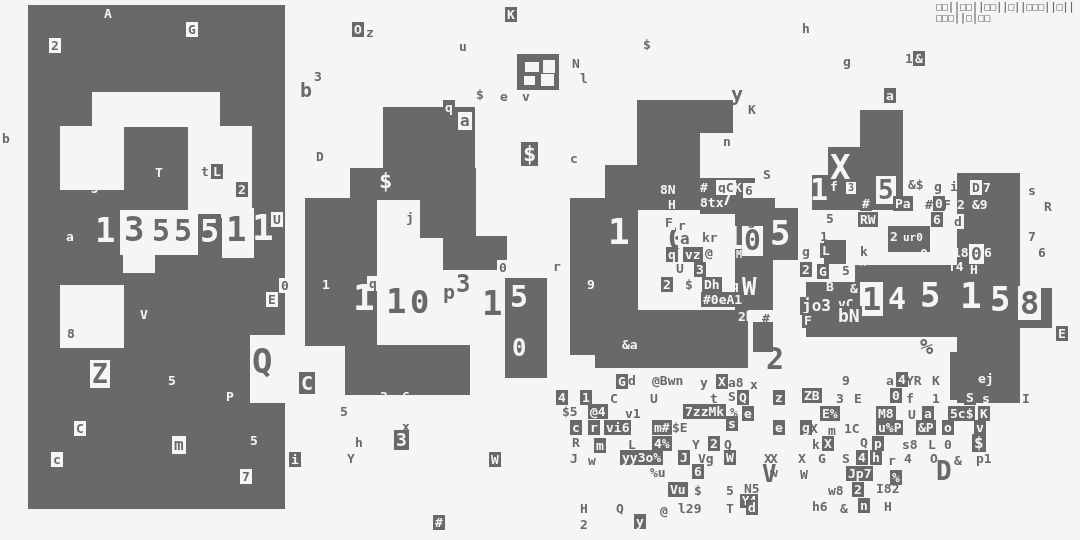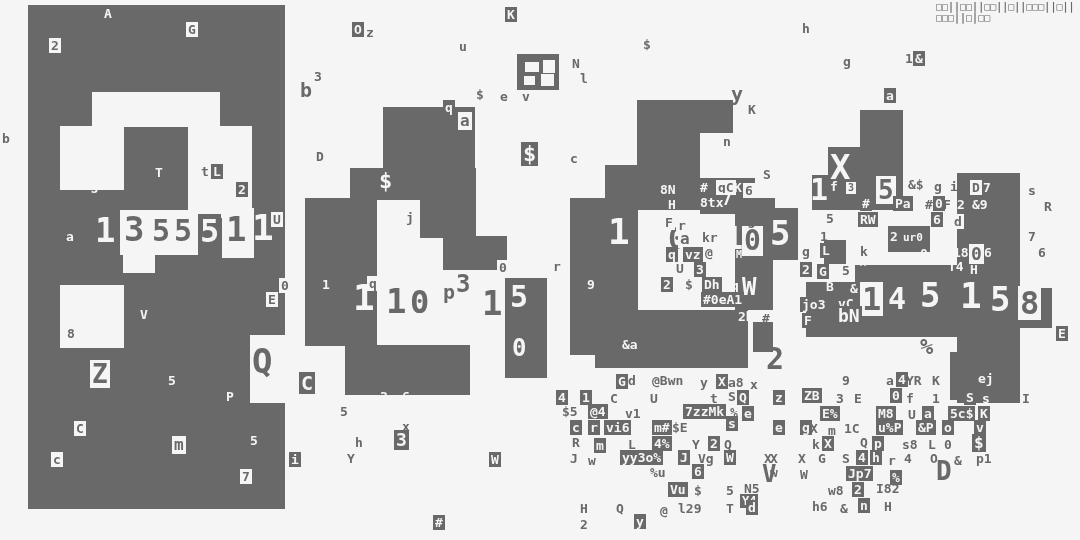--- a/index.html
+++ b/index.html
@@ -244,21 +244,21 @@
     <span class="g st-light" style="left: 984px; top: 246px; font-size: 13px;">6</span>
     <span class="g st-dark" style="left: 1038px; top: 246px; font-size: 13px;">6</span>
     <span class="g st-chip-dark" style="left: 800px; top: 262px; font-size: 13px;">2</span>
     <span class="g st-chip-dark" style="left: 817px; top: 264px; font-size: 13px;">G</span>
     <span class="g st-dark" style="left: 842px; top: 264px; font-size: 13px;">5</span>
     <span class="g st-light" style="left: 860px; top: 258px; font-size: 10px;">M</span>
     <span class="g st-light" style="left: 948px; top: 260px; font-size: 13px;">T4</span>
     <span class="g st-light" style="left: 970px; top: 263px; font-size: 13px;">H</span>
     <span class="g st-light" style="left: 826px; top: 280px; font-size: 13px;">B</span>
     <span class="g st-light" style="left: 850px; top: 282px; font-size: 13px;">&amp;</span>
-    <span class="g st-chip-dark" style="left: 800px; top: 297px; font-size: 13px;">jo3</span>
+    <span class="g st-chip-dark" style="left: 800px; top: 297px; font-size: 16px;">jo3</span>
     <span class="g st-chip-dark" style="left: 836px; top: 296px; font-size: 13px;">vC</span>
     <span class="g st-chip-dark" style="left: 802px; top: 313px; font-size: 13px;">F</span>
     <span class="g st-chip-dark" style="left: 836px; top: 306px; font-size: 18px;">bN</span>
     <span class="g st-dark" style="left: 920px; top: 336px; font-size: 22px;">%</span>
     <span class="g st-chip-dark" style="left: 1056px; top: 326px; font-size: 13px;">E</span>
     <span class="g st-light" style="left: 978px; top: 372px; font-size: 13px;">ej</span>
     <span class="g st-dark" style="left: 766px; top: 344px; font-size: 30px;">2</span>
     <span class="g st-chip-dark" style="left: 616px; top: 374px; font-size: 13px;">G</span>
     <span class="g st-dark" style="left: 628px; top: 374px; font-size: 13px;">d</span>
     <span class="g st-dark" style="left: 652px; top: 374px; font-size: 13px;">@Bwn</span>

